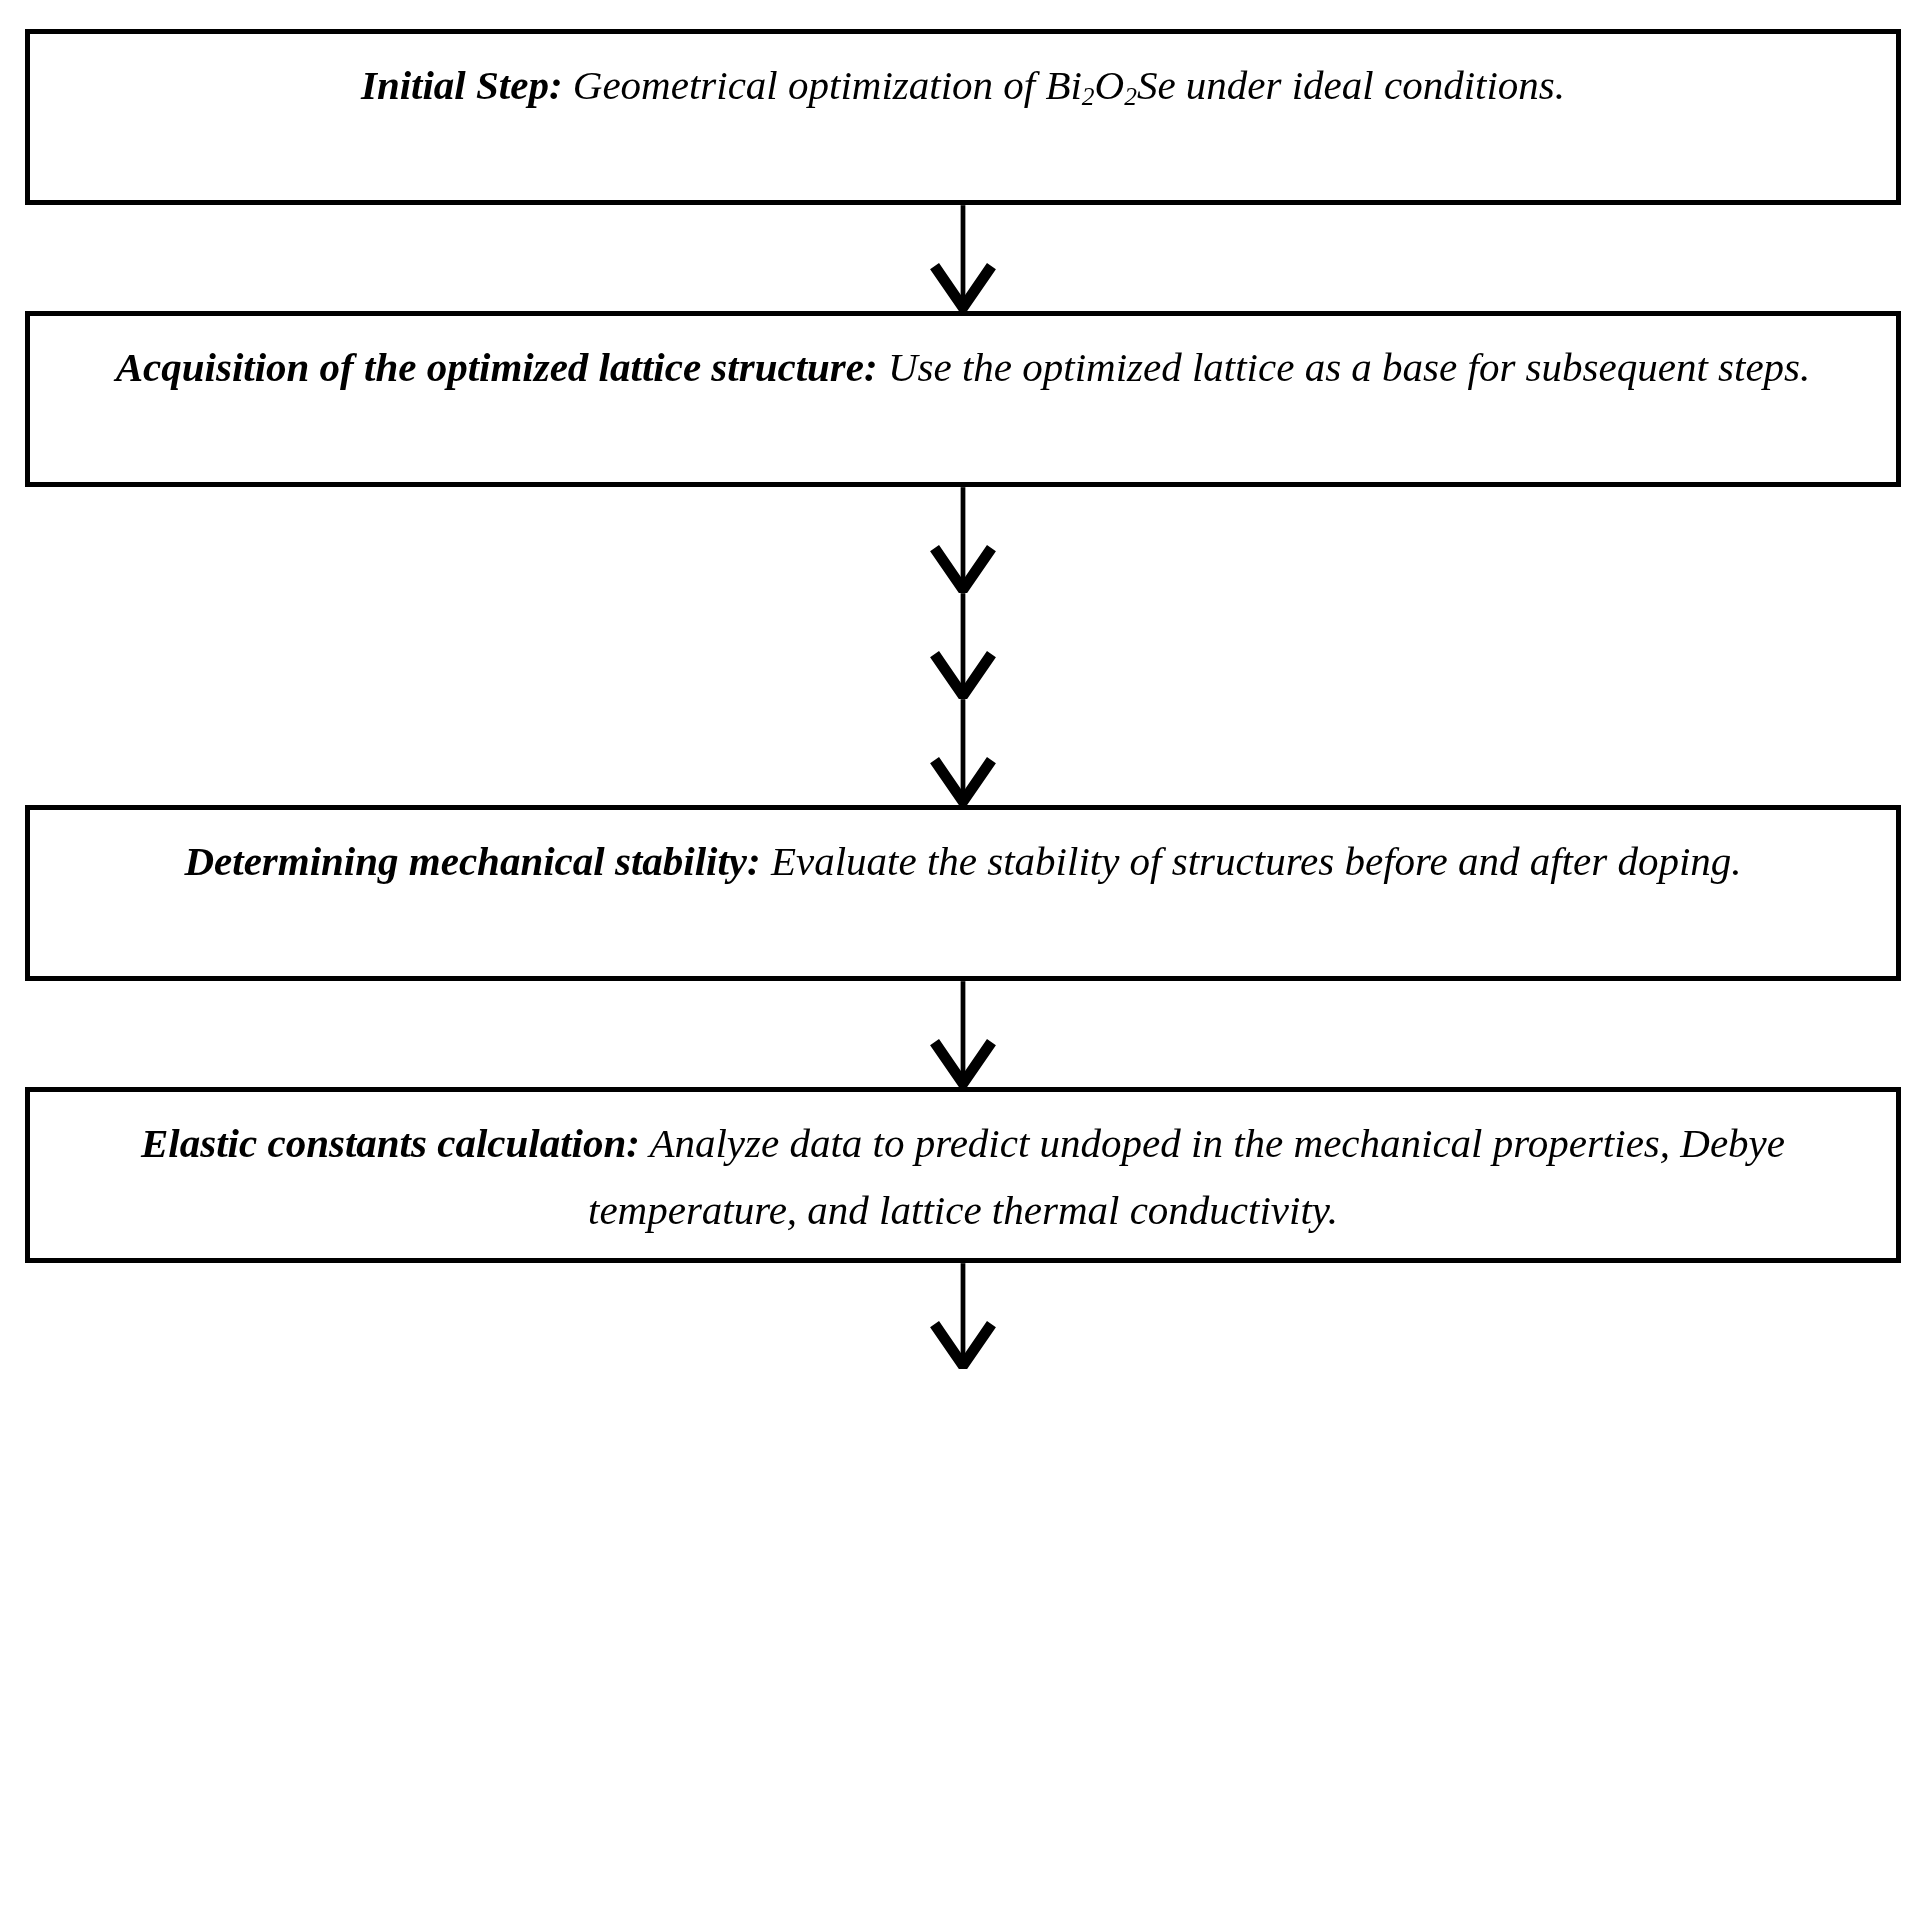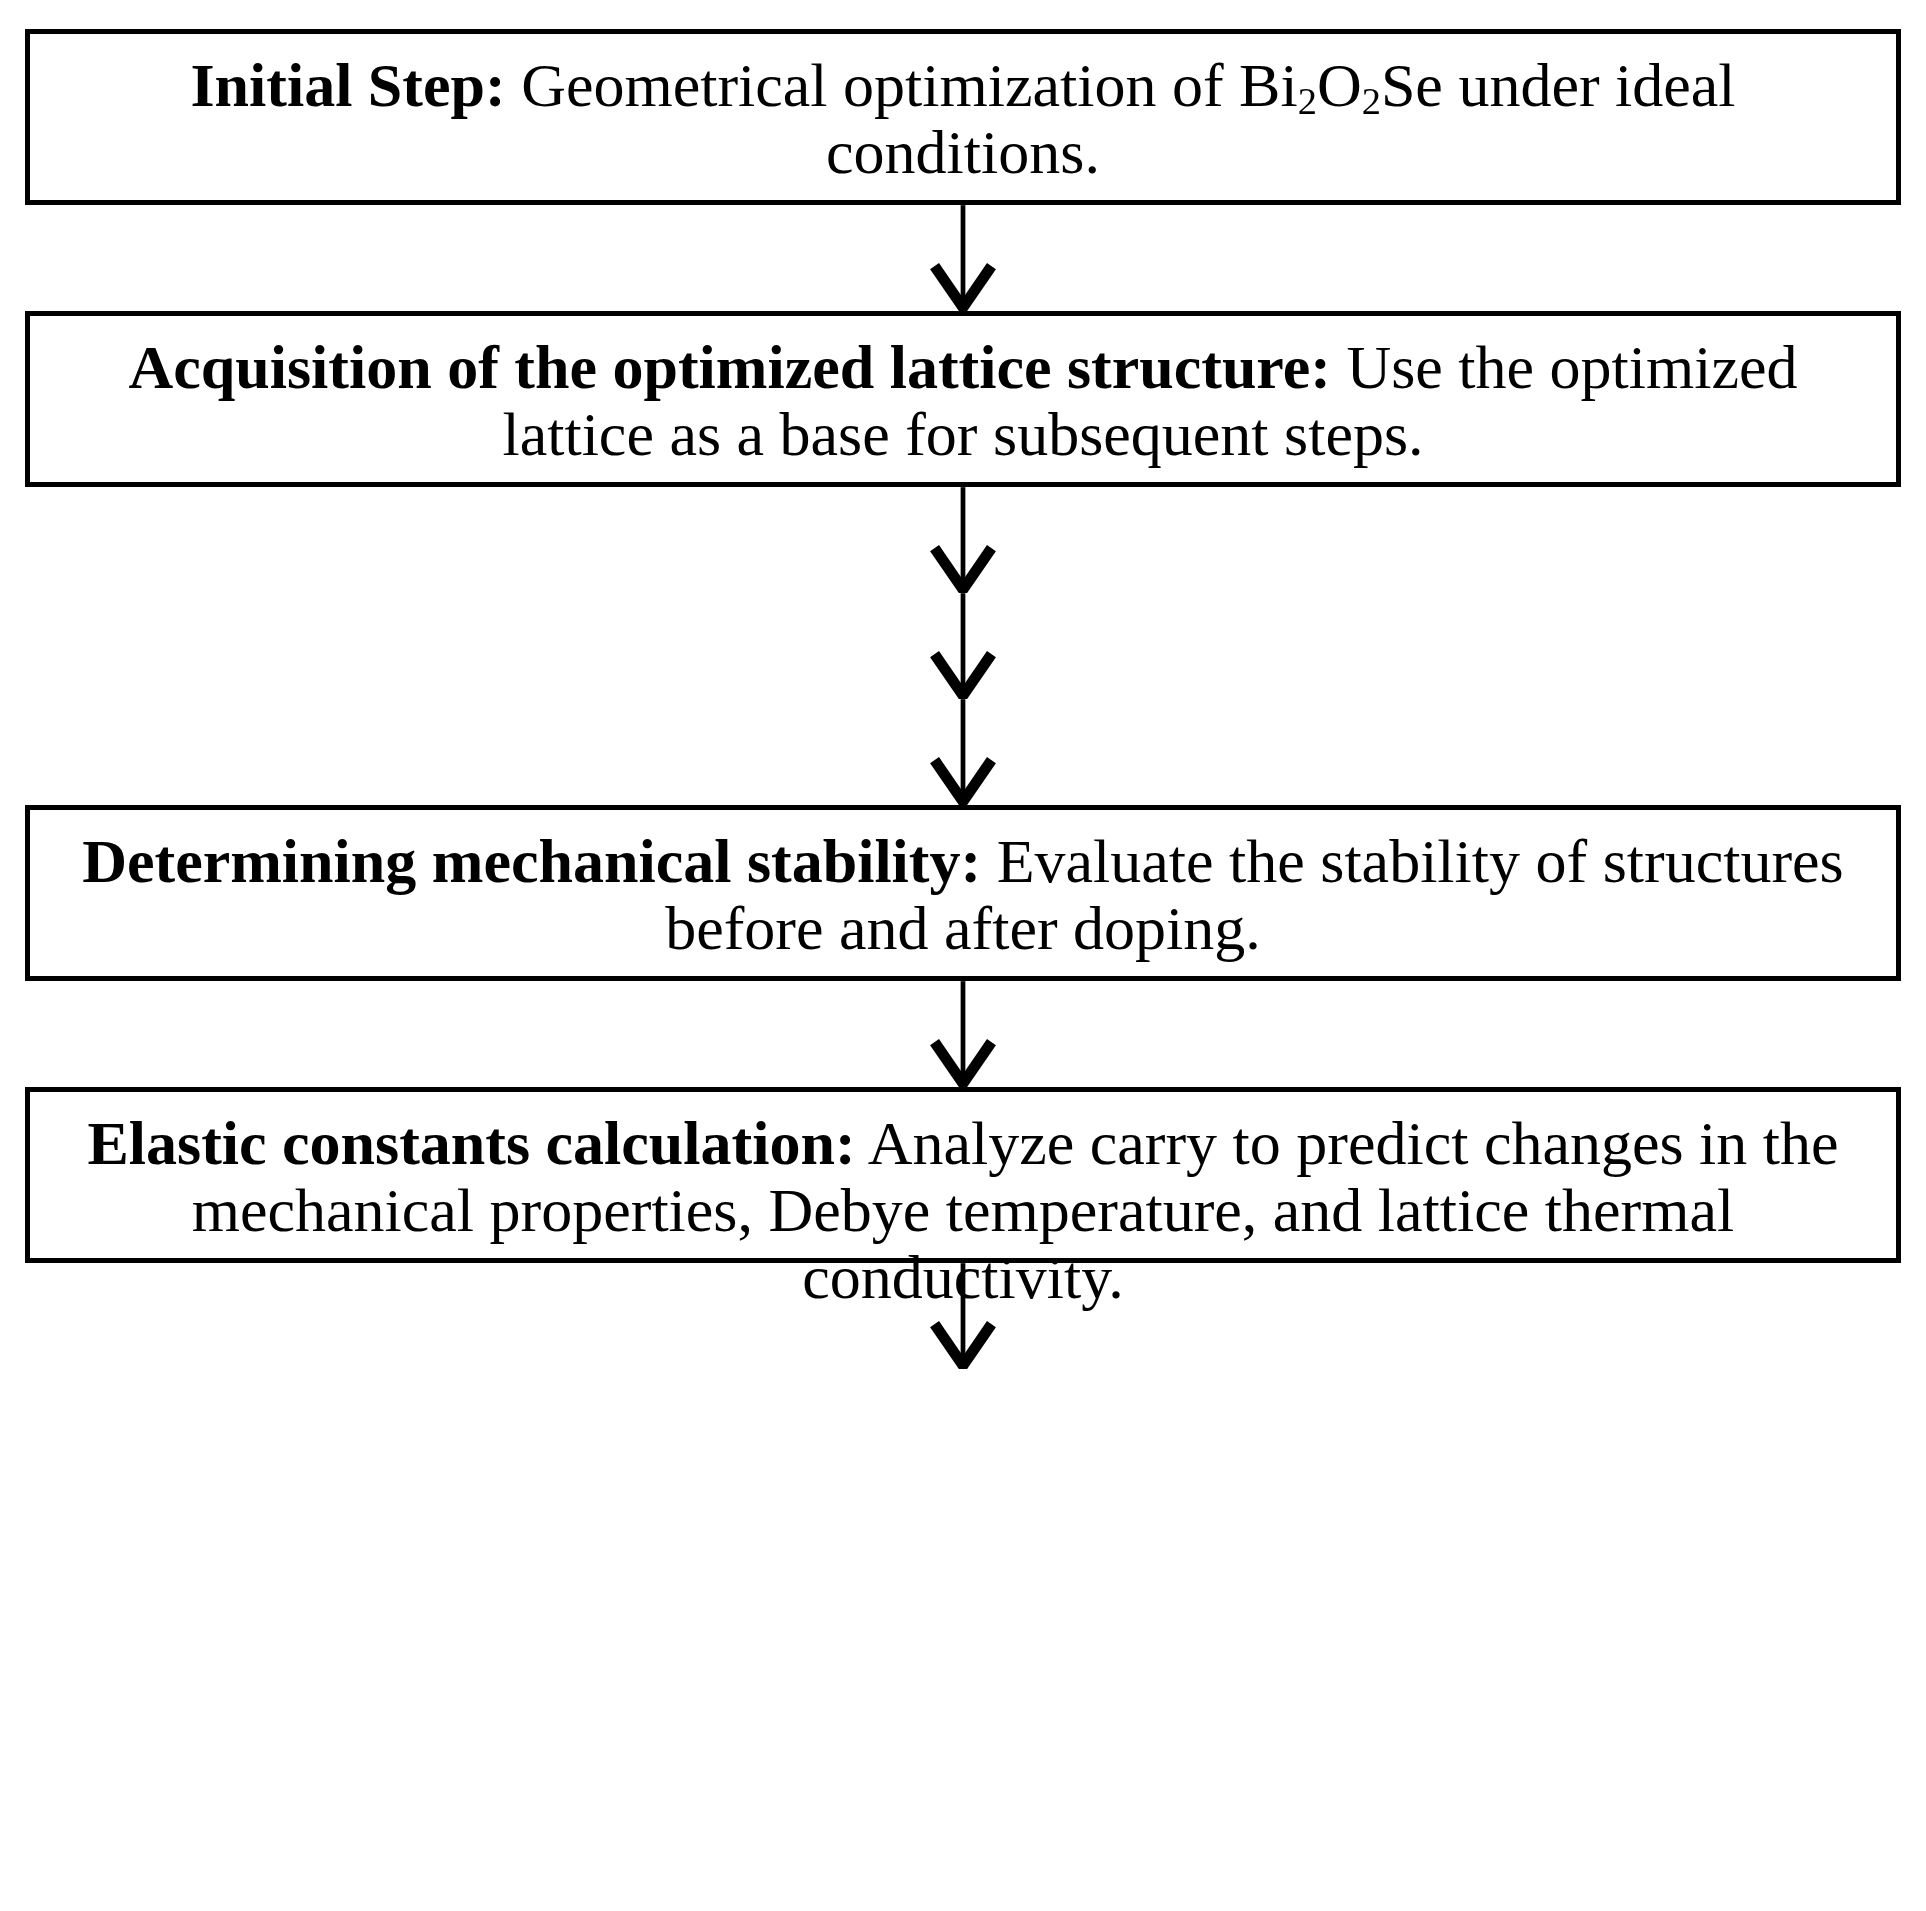--- a/index.html
+++ b/index.html
@@ -20,23 +20,24 @@
   .flow-box {
     box-sizing: border-box;
     height: 176px;
     border: 5.4px solid #000000;
     background: #ffffff;
   }
   .box-text {
     margin: 0;
     padding: 17.7px 23px 0 23px;
     text-align: center;
-    font-size: 62px;
+    font-size: 41px;
     line-height: 67px;
     color: #000000;
+    font-style: italic;
   }
   .box-text b {
     font-weight: bold;
   }
   .box-text sub {
     font-size: 0.62em;
     line-height: 0;
     vertical-align: -0.22em;
   }
   .arrow-gap {
@@ -88,21 +89,21 @@
     <div class="flow-box">
       <p class="box-text"><b>Determining mechanical stability:</b><span> Evaluate the stability of structures before and after doping.</span></p>
     </div>
     <div class="arrow-gap">
       <svg viewBox="0 0 124 156" xmlns="http://www.w3.org/2000/svg">
         <line x1="62" y1="0" x2="62" y2="150" stroke="#000000" stroke-width="7"></line>
         <polyline points="20,90 62,151 104,90" fill="none" stroke="#000000" stroke-width="16"></polyline>
       </svg>
     </div>
     <div class="flow-box">
-      <p class="box-text"><b>Elastic constants calculation:</b><span> Analyze carry to predict changes in the mechanical properties, Debye temperature, and lattice thermal conductivity.</span></p>
+      <p class="box-text"><b>Elastic constants calculation:</b><span> Analyze data to predict undoped in the mechanical properties, Debye temperature, and lattice thermal conductivity.</span></p>
     </div>
     <div class="arrow-gap">
       <svg viewBox="0 0 124 156" xmlns="http://www.w3.org/2000/svg">
         <line x1="62" y1="0" x2="62" y2="150" stroke="#000000" stroke-width="7"></line>
         <polyline points="20,90 62,151 104,90" fill="none" stroke="#000000" stroke-width="16"></polyline>
       </svg>
     </div>
   </div>
 
 

